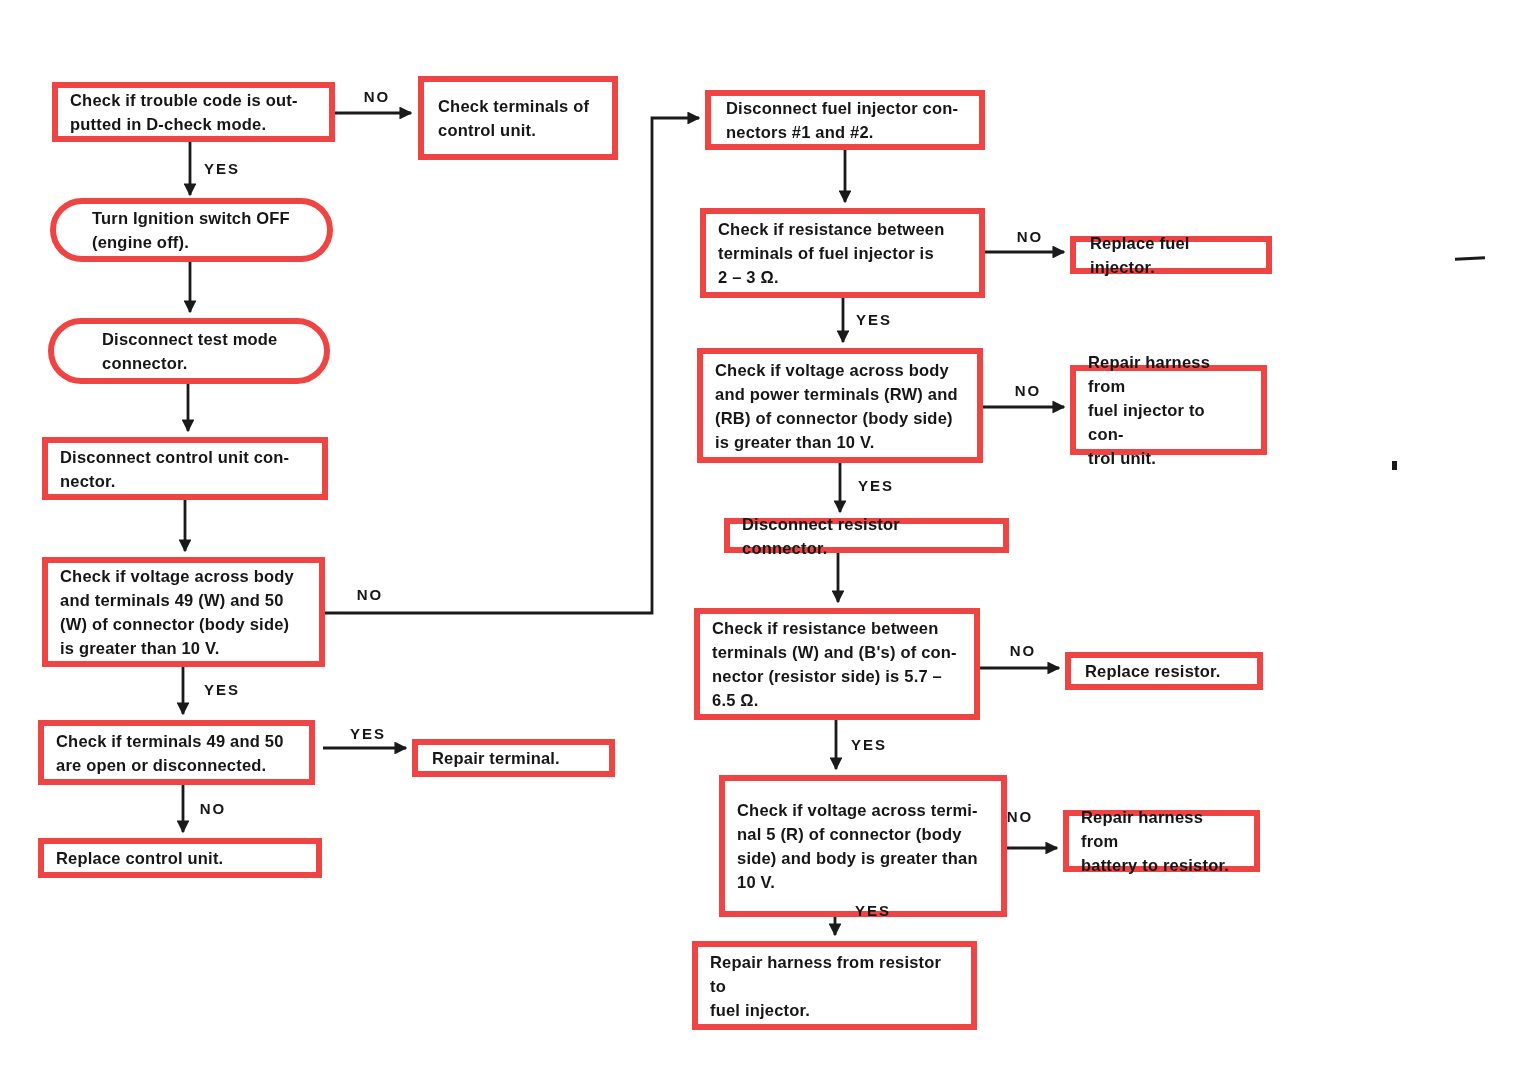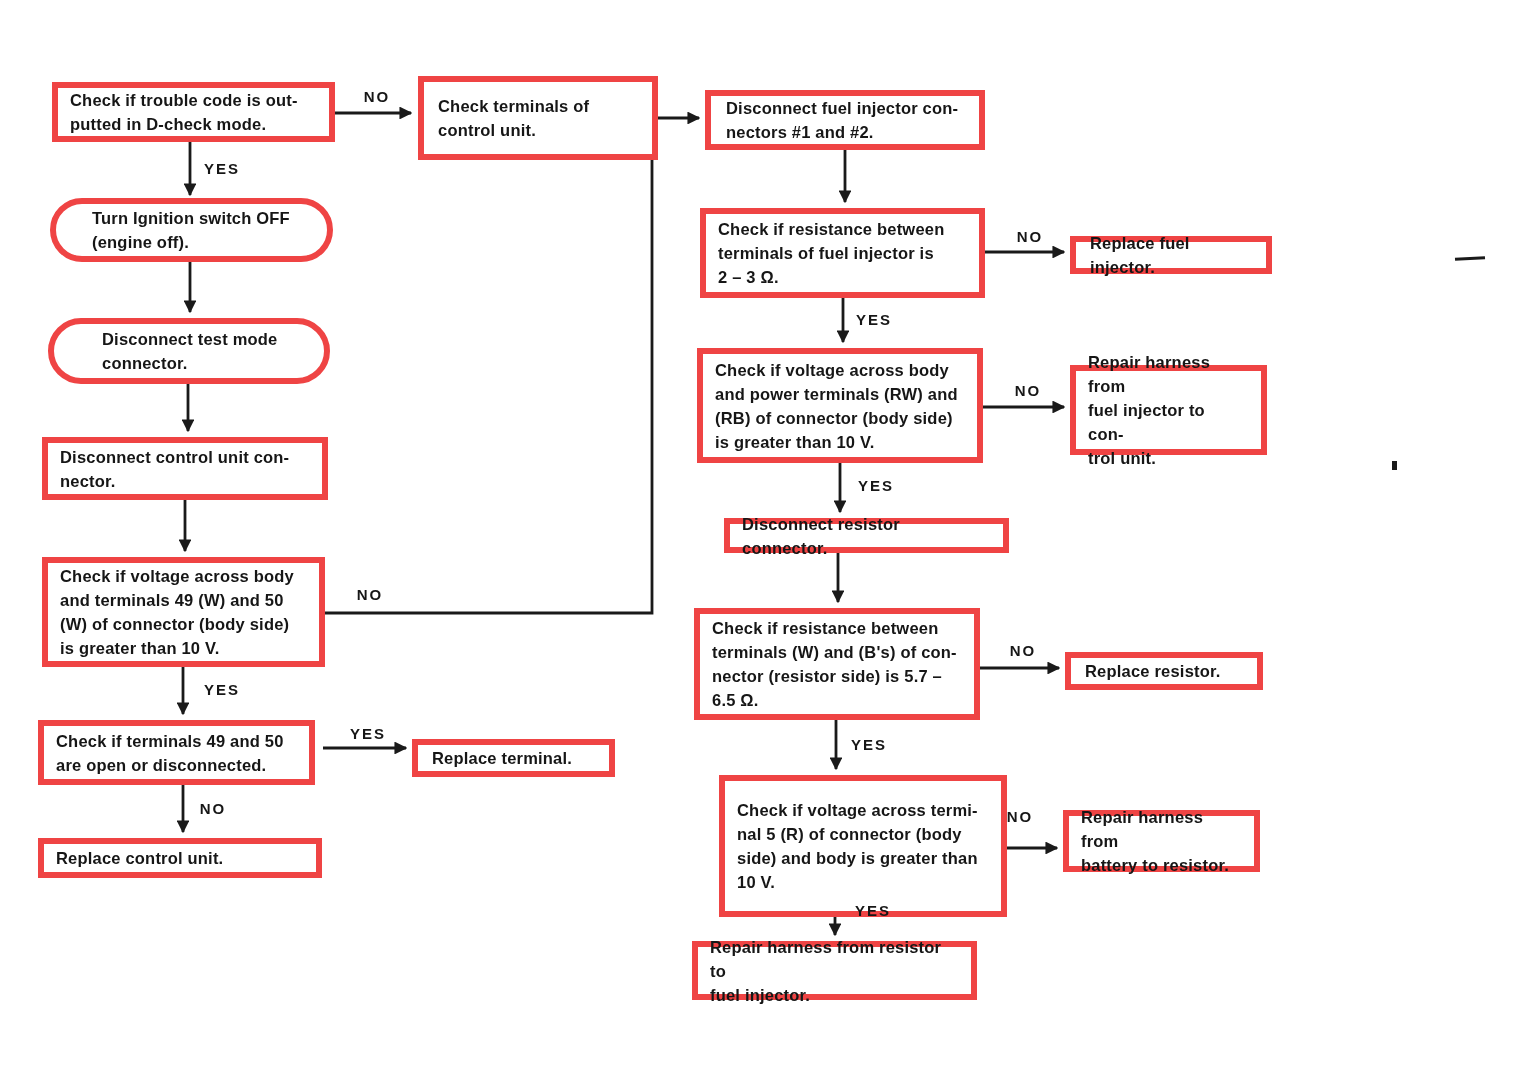--- a/index.html
+++ b/index.html
@@ -62,41 +62,41 @@
       <path d="M980,668 H1059" marker-end="url(#arr)"></path>
       <path d="M836,720 V769" marker-end="url(#arr)"></path>
       <path d="M978,848 H1057" marker-end="url(#arr)"></path>
       <path d="M835,885 V935" marker-end="url(#arr)"></path>
     </g>
   </svg>
 
   <div class="node" style="left:52px;top:82px;width:283px;height:60px;">Check if trouble code is out-
 putted in D-check mode.</div>
 
-  <div class="node" style="left:418px;top:76px;width:240px;height:84px;padding-left:14px;">Check terminals of
+  <div class="node" style="left:418px;top:76px;width:200px;height:84px;padding-left:14px;">Check terminals of
 control unit.</div>
 
   <div class="node rounded" style="left:48px;top:318px;width:282px;height:66px;padding-left:48px;">Disconnect test mode
 connector.</div>
 
   <div class="node rounded" style="left:50px;top:198px;width:283px;height:64px;padding-left:36px;">Turn Ignition switch OFF
 (engine off).</div>
 
   <div class="node" style="left:42px;top:437px;width:286px;height:63px;">Disconnect control unit con-
 nector.</div>
 
   <div class="node" style="left:42px;top:557px;width:283px;height:110px;">Check if voltage across body
 and terminals 49 (W) and 50
 (W) of connector (body side)
 is greater than 10 V.</div>
 
   <div class="node" style="left:38px;top:720px;width:277px;height:65px;">Check if terminals 49 and 50
 are open or disconnected.</div>
 
-  <div class="node" style="left:412px;top:739px;width:203px;height:38px;padding-left:14px;">Replace terminal.</div>
+  <div class="node" style="left:412px;top:739px;width:203px;height:38px;padding-left:14px;">Repair terminal.</div>
 
   <div class="node" style="left:38px;top:838px;width:284px;height:40px;">Replace control unit.</div>
 
   <div class="node" style="left:705px;top:90px;width:280px;height:60px;padding-left:15px;">Disconnect fuel injector con-
 nectors #1 and #2.</div>
 
   <div class="node" style="left:700px;top:208px;width:285px;height:90px;">Check if resistance between
 terminals of fuel injector is
 2 – 3 Ω.</div>
 
@@ -121,21 +121,21 @@
   <div class="node" style="left:1065px;top:652px;width:198px;height:38px;padding-left:14px;">Replace resistor.</div>
 
   <div class="node" style="left:690px;top:775px;width:288px;height:142px;margin-left:29px;">Check if voltage across termi-
 nal 5 (R) of connector (body
 side) and body is greater than
 10 V.</div>
 
   <div class="node" style="left:1063px;top:810px;width:197px;height:62px;">Repair harness from
 battery to resistor.</div>
 
-  <div class="node" style="left:692px;top:941px;width:285px;height:59px;">Repair harness from resistor to
+  <div class="node" style="left:692px;top:941px;width:285px;height:89px;">Repair harness from resistor to
 fuel injector.</div>
 
   <div class="lbl" style="left:352px;top:88px;width:50px;">NO</div>
   <div class="lbl" style="left:196px;top:160px;width:52px;">YES</div>
   <div class="lbl" style="left:345px;top:586px;width:50px;">NO</div>
   <div class="lbl" style="left:196px;top:681px;width:52px;">YES</div>
   <div class="lbl" style="left:342px;top:725px;width:52px;">YES</div>
   <div class="lbl" style="left:188px;top:800px;width:50px;">NO</div>
   <div class="lbl" style="left:1005px;top:228px;width:50px;">NO</div>
   <div class="lbl" style="left:848px;top:311px;width:52px;">YES</div>

